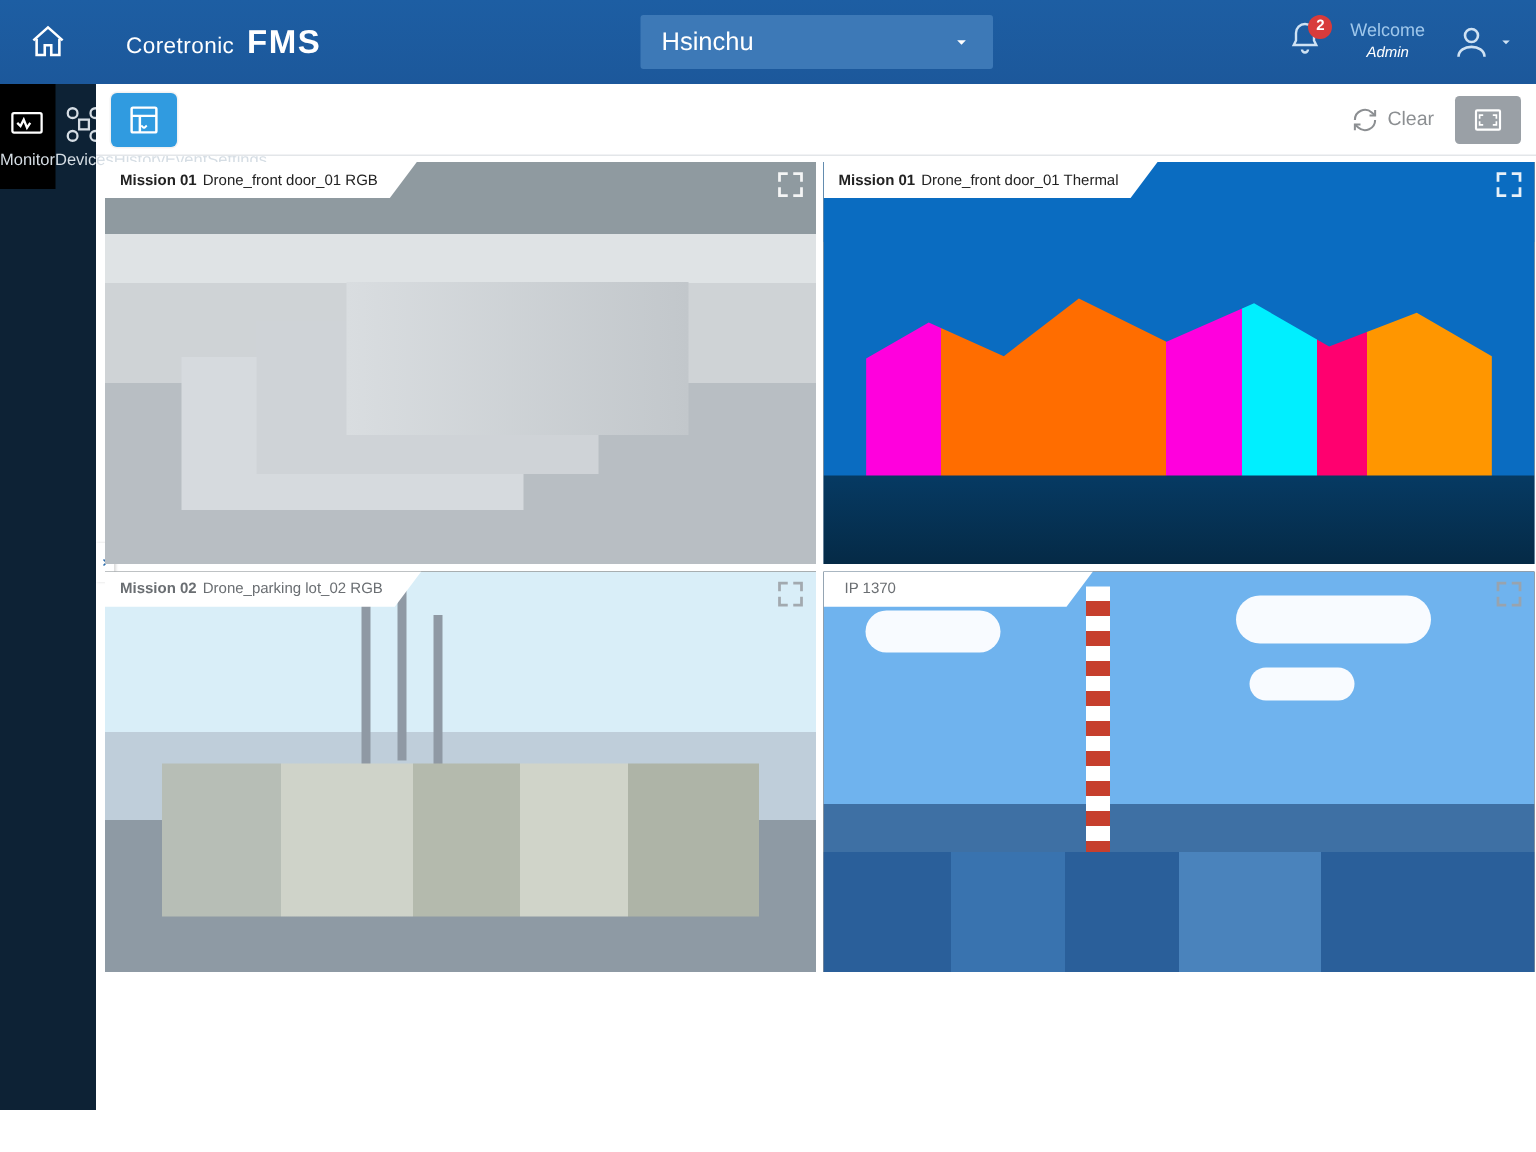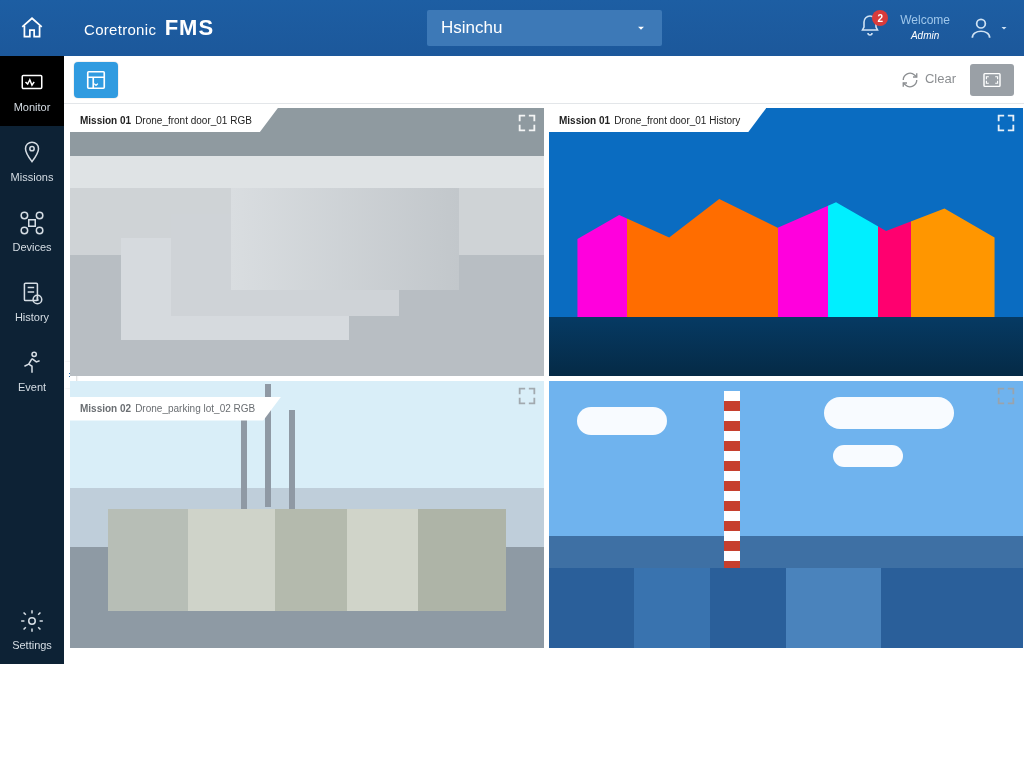--- a/index.html
+++ b/index.html
@@ -26,22 +26,22 @@
   position:absolute;top:-4px;right:-6px;width:16px;height:16px;border-radius:8px;
   background:#d83b3b;color:#fff;font-size:10px;font-weight:600;
   display:flex;align-items:center;justify-content:center;
 }
 .welcome{font-size:12px;line-height:15px;color:#9fc7eb;text-align:center;}
 .welcome .user{color:#fff;font-size:10px;font-weight:500;font-style:italic;}
 .user-btn{display:flex;align-items:center;gap:4px;cursor:pointer;}
 
 
 .sidebar{
-  position:absolute;left:0;top:56px;width:64px;height:608px;
-  background:#0d2235;display:flex;flex-direction:column;
+  position:absolute;left:0;top:56px;width:64px;height:684px;
+  background:#0d2235;display:flex;flex-direction:row;
 }
 .side-item{
   width:64px;height:70px;display:flex;flex-direction:column;align-items:center;
   justify-content:center;color:#d5dde4;font-size:11px;gap:5px;cursor:pointer;
 }
 .side-item.active{background:#000;}
 .side-item svg{width:26px;height:26px;}
 .sidebar .spacer{flex:1;}
 .expand-tab{
   position:absolute;left:64px;top:362px;width:12px;height:26px;
@@ -84,21 +84,21 @@
   display:flex;align-items:center;padding:0 26px 0 10px;font-size:10px;color:#222;
   clip-path: polygon(0 0, 100% 0, calc(100% - 18px) 100%, 0 100%);
   min-width:180px;
 }
 .tile .label b{font-weight:700;margin-right:4px;}
 .tile .expand{
   position:absolute;right:6px;top:4px;width:22px;height:22px;cursor:pointer;
   color:#fff;opacity:.9;
 }
 .tile.dim .expand{color:#9da2a8;}
-.tile.dim .label{color:#6a6e72;margin-top:16px;}
+.tile.dim .label{color:#6a6e72;}
 
 
 .scene-roof{
   width:100%;height:100%;
   background:
     linear-gradient(#8f9aa0 0 18%, transparent 18%),
     linear-gradient(#dfe3e5 0 30%, #cfd3d6 30% 55%, #b8bec3 55% 100%),
     radial-gradient(circle at 58% 45%, #eceff1 0 10%, transparent 11%),
     #c8cdd1;
   position:relative;
@@ -204,27 +204,20 @@
   </div>
 </div>
 
 <div class="sidebar">
   <div class="side-item active">
     <svg viewBox="0 0 24 24" fill="none" stroke="#fff" stroke-width="1.4">
         <rect x="3" y="5" width="18" height="12" rx="1"></rect>
         <path d="M6 11l2 2 2-4 2 5 2-3"></path>
       </svg>
     <span>Monitor</span>
-  </div>
-  <div class="side-item">
-    <svg viewBox="0 0 24 24" fill="none" stroke="#d5dde4" stroke-width="1.4">
-        <path d="M12 2a6 6 0 0 1 6 6c0 4-6 12-6 12S6 12 6 8a6 6 0 0 1 6-6z"></path>
-        <circle cx="12" cy="8" r="2"></circle>
-      </svg>
-    <span>Missions</span>
   </div>
   <div class="side-item">
     <svg viewBox="0 0 24 24" fill="none" stroke="#d5dde4" stroke-width="1.4">
         <circle cx="5" cy="5" r="3"></circle>
         <circle cx="19" cy="5" r="3"></circle>
         <circle cx="5" cy="19" r="3"></circle>
         <circle cx="19" cy="19" r="3"></circle>
         <rect x="9" y="9" width="6" height="6"></rect>
       </svg>
     <span>Devices</span>
@@ -295,21 +288,21 @@
     </div>
     <svg class="expand" viewBox="0 0 24 24" fill="none" stroke="currentColor" stroke-width="2">
         <path d="M4 10V4h6M20 10V4h-6M4 14v6h6M20 14v6h-6"></path>
       </svg>
   </div>
 
   <div class="tile">
     <div class="scene-thermal"></div>
     <div class="label">
       <b>Mission 01</b>
-      <span>Drone_front door_01 History</span>
+      <span>Drone_front door_01 Thermal</span>
     </div>
     <svg class="expand" viewBox="0 0 24 24" fill="none" stroke="currentColor" stroke-width="2">
         <path d="M4 10V4h6M20 10V4h-6M4 14v6h6M20 14v6h-6"></path>
       </svg>
   </div>
 
   <div class="tile dim">
     <div class="scene-city"></div>
     <div class="label">
       <b>Mission 02</b>
@@ -320,18 +313,22 @@
       </svg>
   </div>
 
   <div class="tile dim">
     <div class="scene-plant">
       <div class="stack"></div>
       <div class="cloud" style="left:6%;top:10%;width:90px;height:28px;"></div>
       <div class="cloud" style="left:58%;top:6%;width:130px;height:32px;"></div>
       <div class="cloud" style="left:60%;top:24%;width:70px;height:22px;"></div>
     </div>
+    <div class="label">
+      <b></b>
+      <span>IP 1370</span>
+    </div>
     <svg class="expand" viewBox="0 0 24 24" fill="none" stroke="currentColor" stroke-width="2">
         <path d="M4 10V4h6M20 10V4h-6M4 14v6h6M20 14v6h-6"></path>
       </svg>
   </div>
 
 </div>
 
 </body></html>

